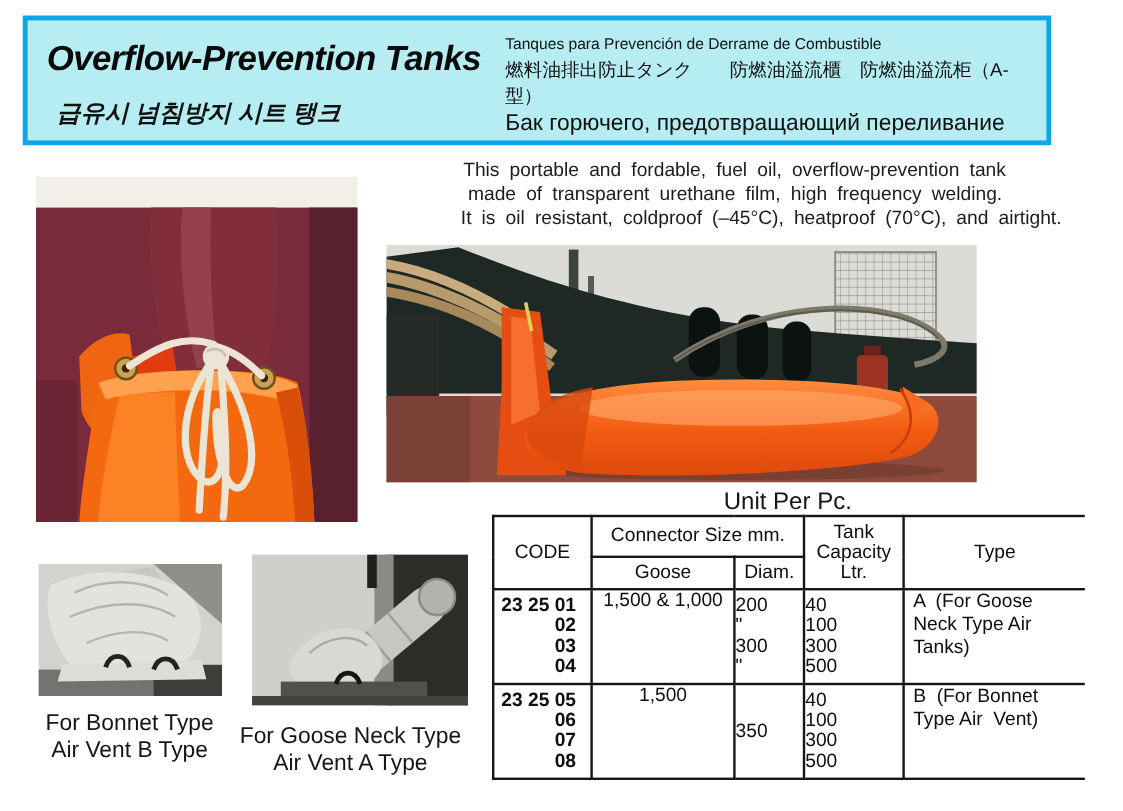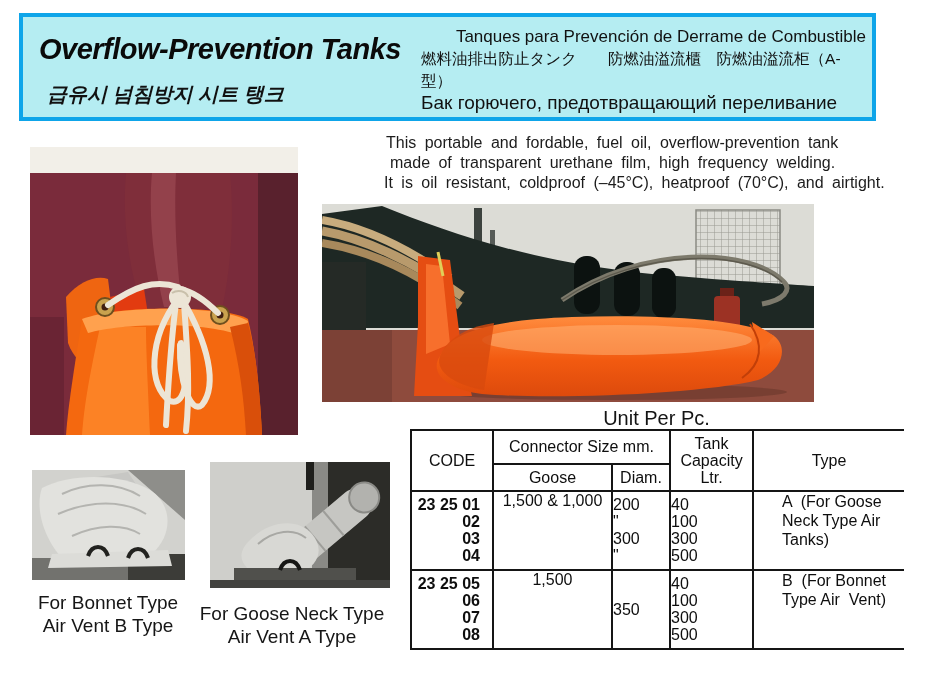--- a/index.html
+++ b/index.html
@@ -7,21 +7,21 @@
         font-family:"Liberation Sans", sans-serif;color:#111;}
 
   
   .header-box{position:absolute;left:19px;top:13px;width:849px;height:100px;
               background:var(--header_bg,#b5edf2);border:4px solid #0ea5e9;}
   .title-en{position:absolute;left:16px;top:16px;font-size:29px;font-weight:bold;
             font-style:italic;letter-spacing:-0.5px;color:#0a0a0a;white-space:nowrap;}
   .title-ko{position:absolute;left:24px;top:64px;font-size:20px;font-weight:bold;
             font-style:italic;white-space:nowrap;}
   .hdr-right{position:absolute;left:398px;top:9px;width:445px;line-height:22px;}
-  .hdr-es{font-size:17px;text-align:right;}
+  .hdr-es{font-size:13px;}
   .hdr-ja{font-size:15.5px;}
   .hdr-ru{font-size:19px;}
 
   
   .desc-line{position:absolute;font-size:16px;word-spacing:4px;white-space:nowrap;color:#1c1c1c;}
   .desc-1{left:386px;top:134px;}
   .desc-2{left:390px;top:154px;}
   .desc-3{left:384px;top:174px;}
 
   
@@ -46,21 +46,21 @@
   .spec .last{border-right:none;}
   .spec tr.h1 th{height:32px;vertical-align:middle;text-align:center;}
   .spec tr.h2 th{height:25px;vertical-align:middle;text-align:center;}
   .spec th.th-cap div{line-height:17px;text-align:center;}
   .spec tr.grp td{height:73px;vertical-align:top;}
   .spec td.codes{text-align:right;padding:4px 12px 0 0;font-weight:bold;}
   .spec td.codes div{line-height:17px;}
   .spec td.num{text-align:left;padding-top:4px;}
   .spec td.num div{line-height:17px;}
   .spec td.len{vertical-align:middle;text-align:center;}
-  .spec td.type-cell{vertical-align:middle;padding-left:28px;}
+  .spec td.type-cell{vertical-align:middle;padding-left:7px;}
   .spec td.type-cell div{line-height:19px;white-space:pre;}
   .spec tr.grp-b td.num.diam-cell{vertical-align:middle;padding-top:0;margin-left:27px;}
 </style>
 </head>
 <body>
 
 <div class="page">
 
   <div class="header-box">
     <div class="title-en">Overflow-Prevention Tanks</div>

